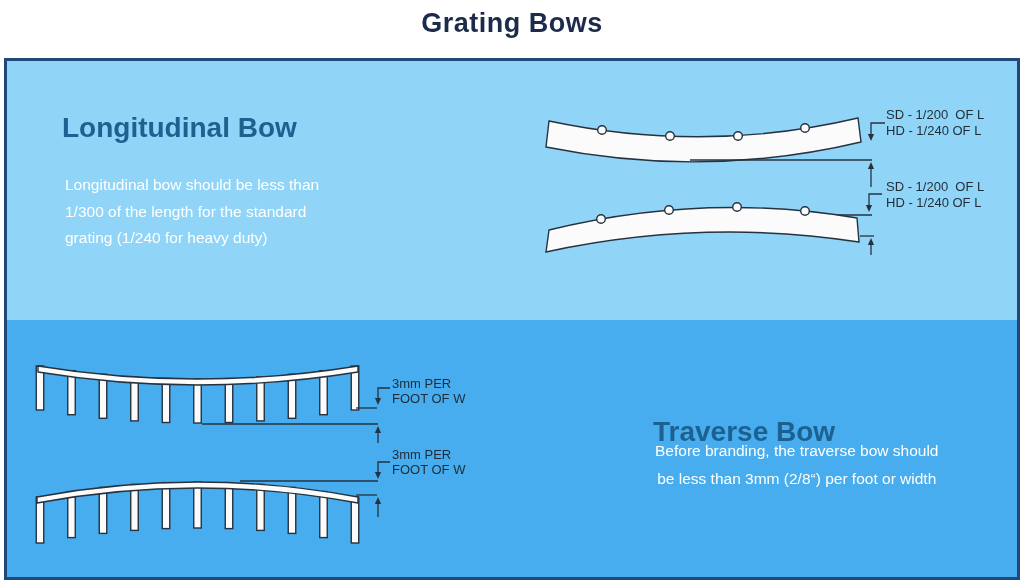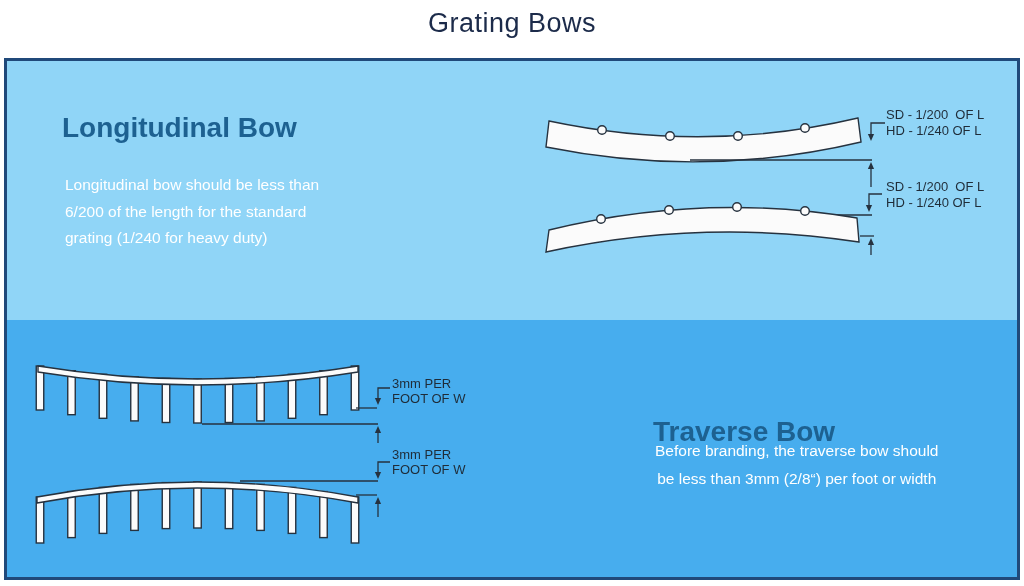--- a/index.html
+++ b/index.html
@@ -5,21 +5,21 @@
   :root{
     --panel-border:#20497a; --section-top-bg:#90d5f7; --section-bottom-bg:#47adee;
     --heading:#1d6191; --title:#1c2b4a; --body-text:#ffffff;
     --diagram-line:#26323f; --bar-fill:#fbfbfb;
   }
   *{margin:0;padding:0;box-sizing:border-box;}
   html,body{width:1024px;height:586px;background:#ffffff;overflow:hidden;
     font-family:"Liberation Sans",sans-serif;}
   .page{position:relative;width:1024px;height:586px;}
   .main-title{position:absolute;left:0;top:8px;width:100%;text-align:center;
-    font-size:27px;font-weight:normal;color:var(--title);letter-spacing:0.5px;}
+    font-size:27px;font-weight:bold;color:var(--title);letter-spacing:0.5px;}
   .panel{position:absolute;left:4px;top:58px;width:1016px;height:522px;
     border:3px solid var(--panel-border);}
   .section-top{position:absolute;left:0;top:0;width:100%;height:259px;
     background:var(--section-top-bg);}
   .section-bottom{position:absolute;left:0;top:259px;width:100%;height:257px;
     background:var(--section-bottom-bg);}
   .sec-heading{position:absolute;font-size:28px;font-weight:bold;color:var(--heading);}
   .h-long{left:55px;top:51px;text-align:center;}
   .h-trav{left:646px;top:317px;margin-top:38px;}
   .body-copy{position:absolute;color:var(--body-text);font-size:15.5px;margin-top:10px;}
@@ -40,21 +40,21 @@
   <div class="main-title">Grating Bows</div>
 
   <div class="panel">
 
     <div class="section-top"></div>
     <div class="section-bottom"></div>
 
     <div class="sec-heading h-long">Longitudinal Bow</div>
     <div class="body-copy p-long">
       <div>Longitudinal bow should be less than</div>
-      <div>6/200 of the length for the standard</div>
+      <div>1/300 of the length for the standard</div>
       <div>grating (1/240 for heavy duty)</div>
     </div>
 
     <svg class="svg-a" width="482" height="175" viewBox="0 0 482 175">
 
       <g>
         <path class="bar" d="M14,31 Q170,64 323,28 L326,52 Q170,89 11,57 Z"></path>
         <circle class="bar" cx="67" cy="40" r="4.3"></circle>
         <circle class="bar" cx="135" cy="46" r="4.3"></circle>
         <circle class="bar" cx="203" cy="46" r="4.3"></circle>

